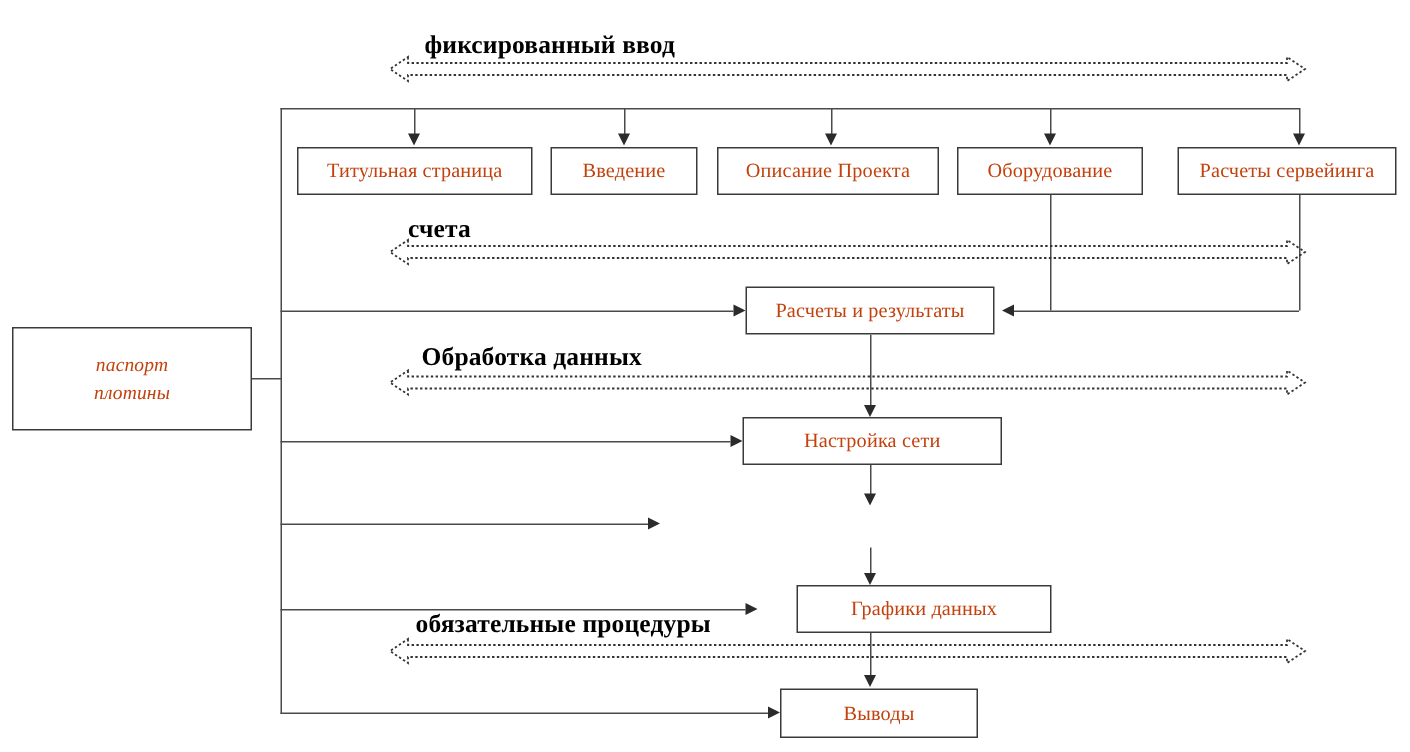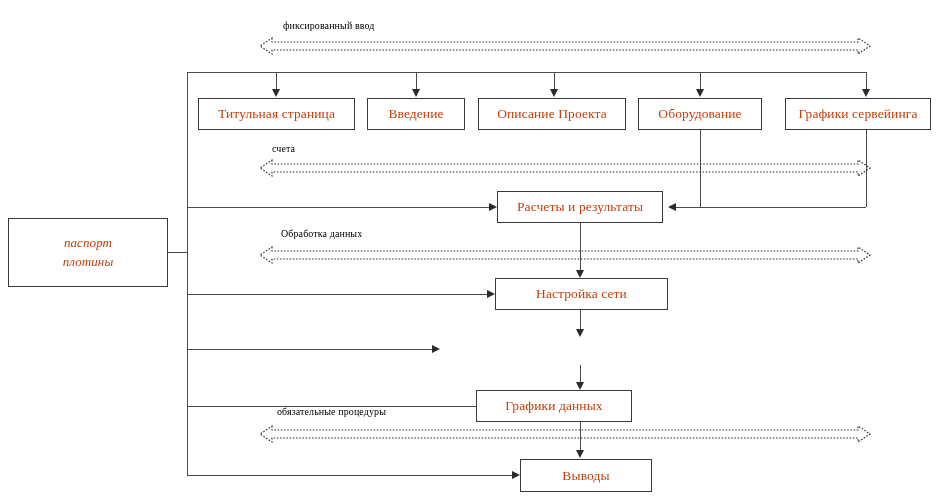--- a/index.html
+++ b/index.html
@@ -39,25 +39,26 @@
   .ah{position:absolute;width:0;height:0;z-index:3;}
   .ah-down{border-left:4.5px solid transparent;border-right:4.5px solid transparent;border-top:8px solid #2b2b2b;}
   .ah-right{border-top:4.5px solid transparent;border-bottom:4.5px solid transparent;border-left:8px solid #2b2b2b;}
   .ah-left{border-top:4.5px solid transparent;border-bottom:4.5px solid transparent;border-right:8px solid #2b2b2b;}
   
   .dbl{position:absolute;z-index:4;}
   .dbl svg{display:block;overflow:visible;}
   
   .lbl{
     position:absolute;
-    font-size:10px;
+    font-size:17px;
     white-space:nowrap;
     color:#000;
     z-index:6;
     letter-spacing:.1px;
+    font-weight:bold;
   }
 </style>
 </head>
 <body>
 
 <div id="canvas">
 
   <div class="lbl" style="left:283px;top:20px;">фиксированный ввод</div>
 
   <div class="dbl" style="left:258px;top:36px;">
@@ -82,21 +83,21 @@
   <div class="vline" style="left:700px;top:72px;height:18px;"></div>
   <div class="ah ah-down" style="left:695.5px;top:89px;"></div>
 
   <div class="vline" style="left:866px;top:72px;height:18px;"></div>
   <div class="ah ah-down" style="left:861.5px;top:89px;"></div>
 
   <div class="box" style="left:198px;top:98px;width:157px;height:32px;">Титульная страница</div>
   <div class="box" style="left:367px;top:98px;width:98px;height:32px;">Введение</div>
   <div class="box" style="left:478px;top:98px;width:148px;height:32px;">Описание Проекта</div>
   <div class="box" style="left:638px;top:98px;width:124px;height:32px;">Оборудование</div>
-  <div class="box" style="left:785px;top:98px;width:146px;height:32px;">Графики сервейинга</div>
+  <div class="box" style="left:785px;top:98px;width:146px;height:32px;">Расчеты сервейинга</div>
 
   <div class="lbl" style="left:272px;top:143px;">счета</div>
   <div class="dbl" style="left:258px;top:158px;">
     <svg width="614" height="20" viewBox="0 0 614 20">
       <path d="M 14 2 L 14 6 L 600 6 L 600 2 L 612 10 L 600 18 L 600 14 L 14 14 L 14 18 L 2 10 Z" fill="none" stroke="#333333" stroke-width="1.2" stroke-dasharray="1.6 1.6"></path>
     </svg>
   </div>
 
   <div class="vline" style="left:700px;top:130px;height:77px;"></div>
   <div class="vline" style="left:866px;top:130px;height:77px;"></div>
@@ -135,21 +136,21 @@
   <div class="hline" style="left:187px;top:349px;width:245px;"></div>
   <div class="ah ah-right" style="left:432px;top:344.5px;"></div>
 
 
   <div class="vline" style="left:580px;top:365px;height:18px;"></div>
   <div class="ah ah-down" style="left:575.5px;top:382px;"></div>
 
   <div class="hline" style="left:187px;top:406px;width:310px;"></div>
   <div class="ah ah-right" style="left:497px;top:401.5px;"></div>
 
-  <div class="box" style="left:476px;top:390px;width:156px;height:32px;">Графики данных</div>
+  <div class="box" style="left:531px;top:390px;width:170px;height:32px;">Графики данных</div>
 
   <div class="lbl" style="left:277px;top:406px;">обязательные процедуры</div>
   <div class="dbl" style="left:258px;top:424px;">
     <svg width="614" height="20" viewBox="0 0 614 20">
       <path d="M 14 2 L 14 6 L 600 6 L 600 2 L 612 10 L 600 18 L 600 14 L 14 14 L 14 18 L 2 10 Z" fill="none" stroke="#333333" stroke-width="1.2" stroke-dasharray="1.6 1.6"></path>
     </svg>
   </div>
 
   <div class="vline" style="left:580px;top:422px;height:29px;"></div>
   <div class="ah ah-down" style="left:575.5px;top:450px;"></div>

